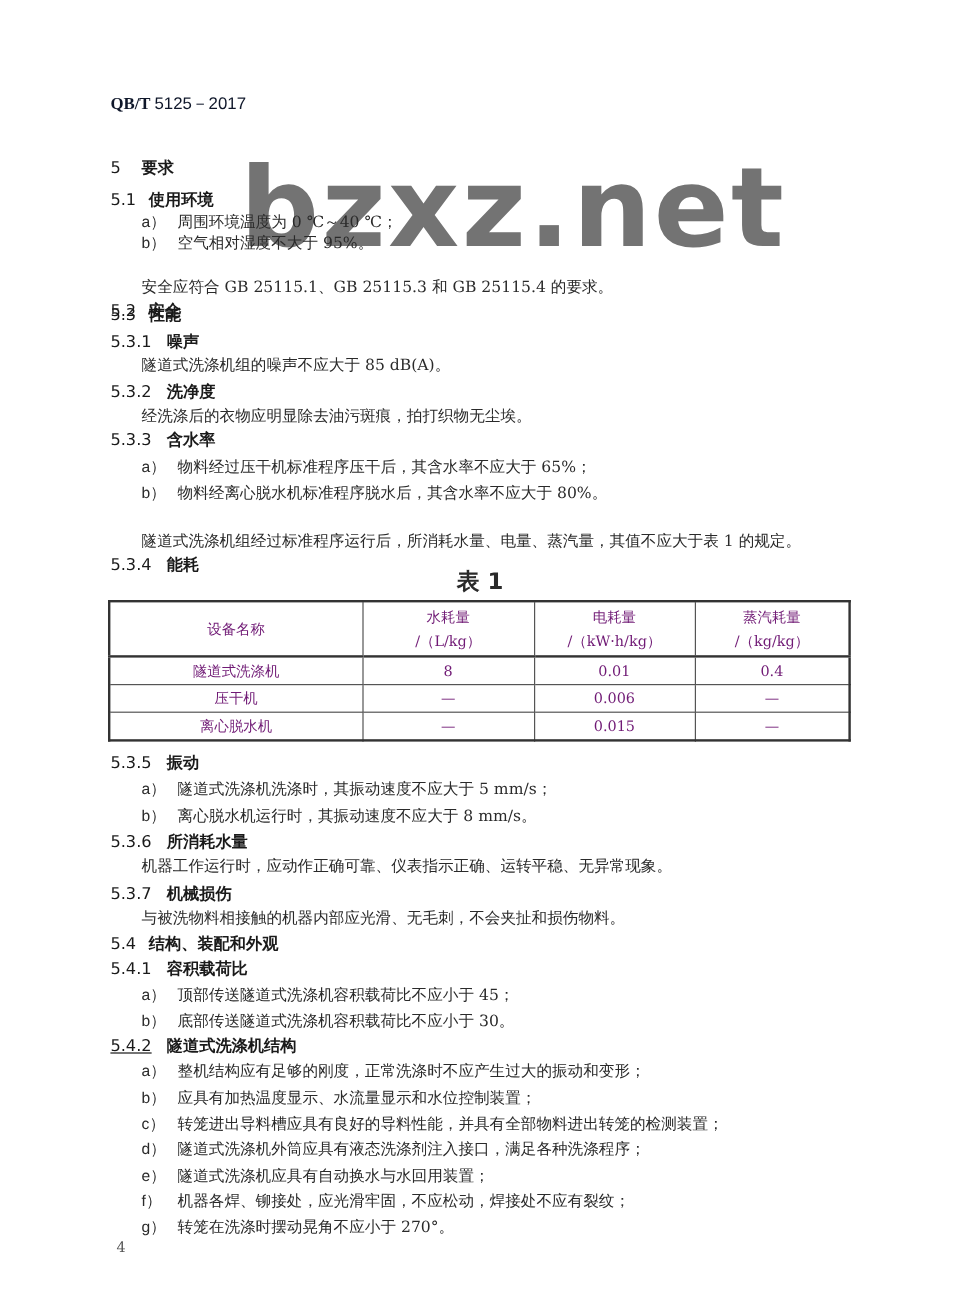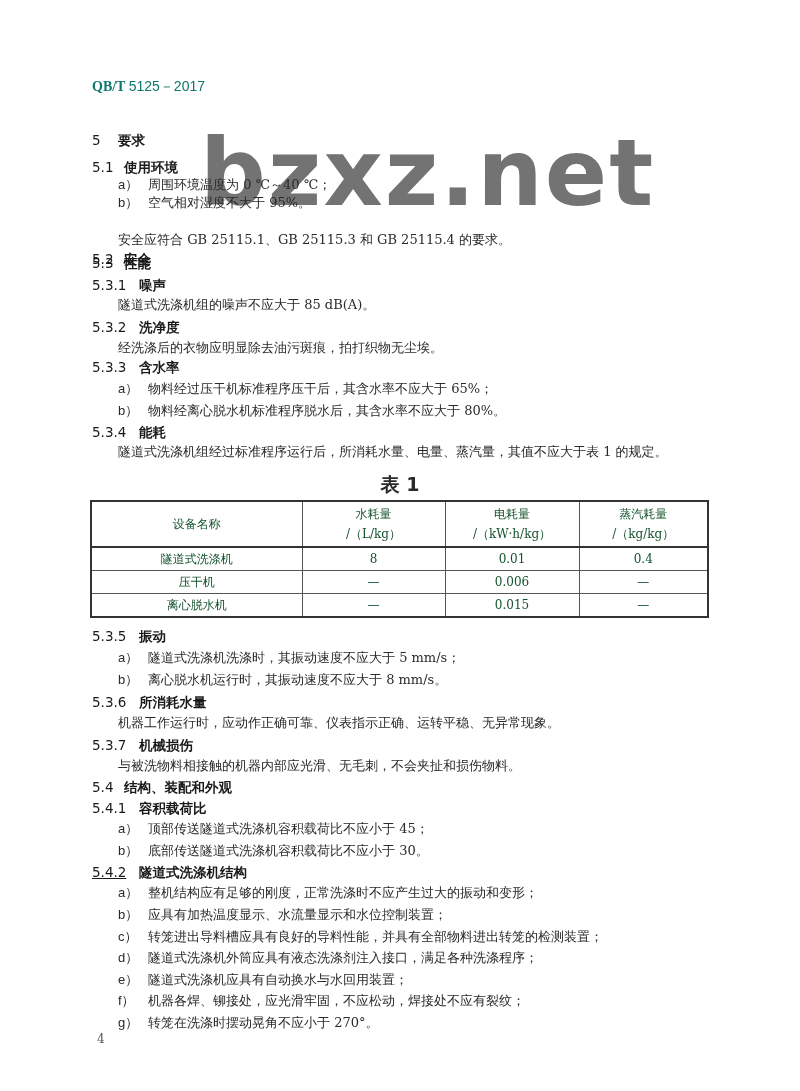--- a/index.html
+++ b/index.html
@@ -6,37 +6,37 @@
   body {
     width: 800px; height: 1091px; background: #ffffff; position: relative; overflow: hidden;
     font-family: "DejaVu Serif", "Liberation Serif", serif; color: #2a2a2a;
   }
   .watermark {
     position: absolute; left: 200px; top: 128px; font-family: "DejaVu Sans", "Liberation Sans", sans-serif;
     font-weight: bold; font-size: 92px; color: #737373; letter-spacing: 2px; line-height: 1; z-index: 0;
   }
   .page { position: absolute; left: 0; top: 0; width: 800px; height: 1091px; z-index: 1; }
   .std-code {
-    position: absolute; left: 92px; top: 78px; font-size: 14px; font-weight: bold; color: #0f766e;
+    position: absolute; left: 92px; top: 78px; font-size: 14px; font-weight: bold; color: #0f172a;
     font-family: "Liberation Serif", "DejaVu Serif", serif;
   }
   .std-code .num { font-family: "Liberation Sans", "DejaVu Sans", sans-serif; font-weight: normal; }
   .line { position: absolute; white-space: nowrap; font-size: 13px; line-height: 18px; }
   .h { font-family: "DejaVu Sans", "Liberation Sans", sans-serif; font-weight: bold; font-size: 13.5px; color: #1a1a1a; }
   .h .sec-num { font-weight: normal; display: inline-block; }
   .body-text { left: 118px; }
   .item { left: 118px; }
   .item .lbl { display: inline-block; width: 30px; font-family: "Liberation Sans", "DejaVu Sans", sans-serif; }
   .table-title {
     position: absolute; left: 0; width: 800px; top: 472px; text-align: center; font-size: 19px;
     font-family: "DejaVu Sans", "Liberation Sans", sans-serif; font-weight: bold;
   }
   table.t1 {
     position: absolute; left: 90px; top: 500px; width: 617px; border-collapse: collapse;
-    font-size: 12px; color: #14532d; table-layout: fixed;
+    font-size: 12px; color: #701a75; table-layout: fixed;
   }
   table.t1 td, table.t1 th {
     border: 1px solid #555; text-align: center; font-weight: normal; padding: 0; height: 22px;
   }
   table.t1 { border: 2px solid #333; }
   table.t1 th { height: 44px; line-height: 20px; }
   table.t1 tr.hdr th { border-bottom: 2px solid #333; }
   .page-num { position: absolute; left: 97px; top: 1032px; font-size: 12px; color: #555; }
 </style>
 </head>
@@ -88,21 +88,21 @@
     <span class="sec-num" style="width:47px;">5.3.3</span><span>含水率</span>
   </div>
   <div class="line item" style="top:380px;">
     <span class="lbl">a）</span><span>物料经过压干机标准程序压干后，其含水率不应大于 65%；</span>
   </div>
   <div class="line item" style="top:402px;">
     <span class="lbl">b）</span><span>物料经离心脱水机标准程序脱水后，其含水率不应大于 80%。</span>
   </div>
 
   <div class="line h" style="left:92px; top:423px;">
-    <span class="sec-num" style="width:47px;">5.3.4</span><span>能耗</span>
+    <span class="sec-num" style="width:47px;margin-top:39px;">5.3.4</span><span>能耗</span>
   </div>
   <div class="line body-text" style="top:443px;">隧道式洗涤机组经过标准程序运行后，所消耗水量、电量、蒸汽量，其值不应大于表 1 的规定。</div>
 
   <div class="table-title">表 1</div>
   <table class="t1">
     <colgroup>
       <col style="width:211px">
         <col style="width:143px">
         <col style="width:134px">
         <col style="width:129px">

